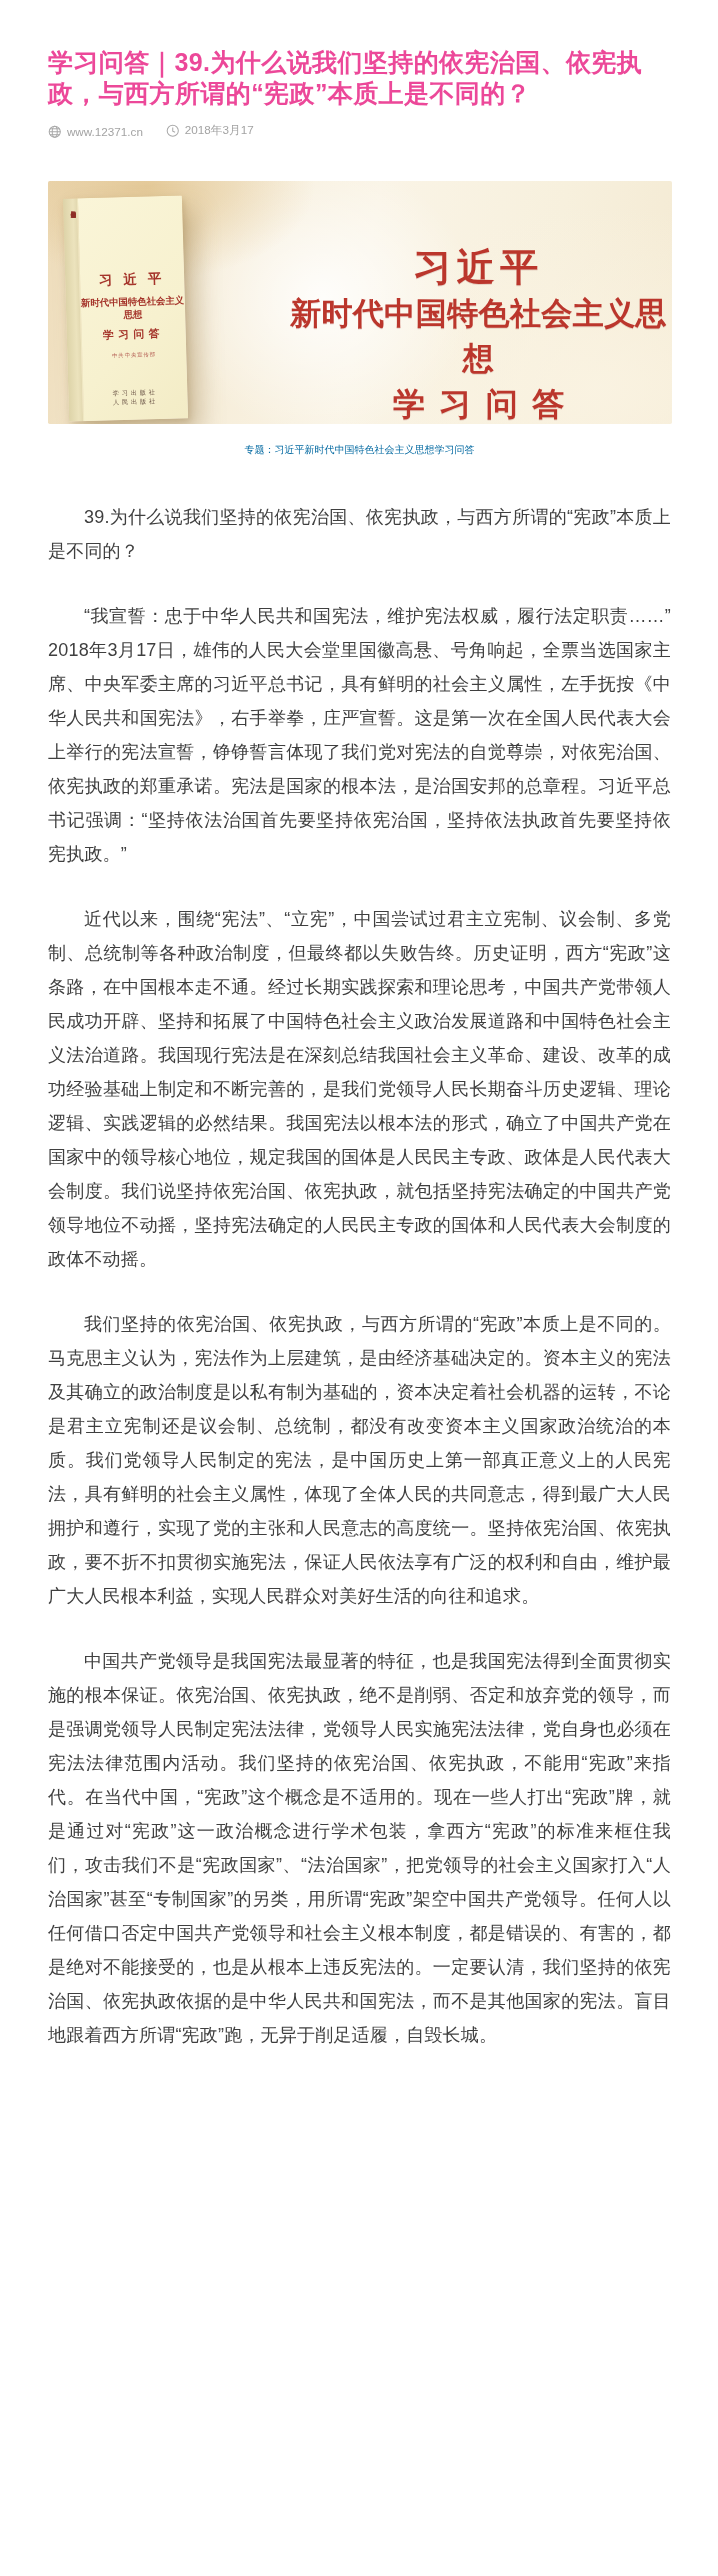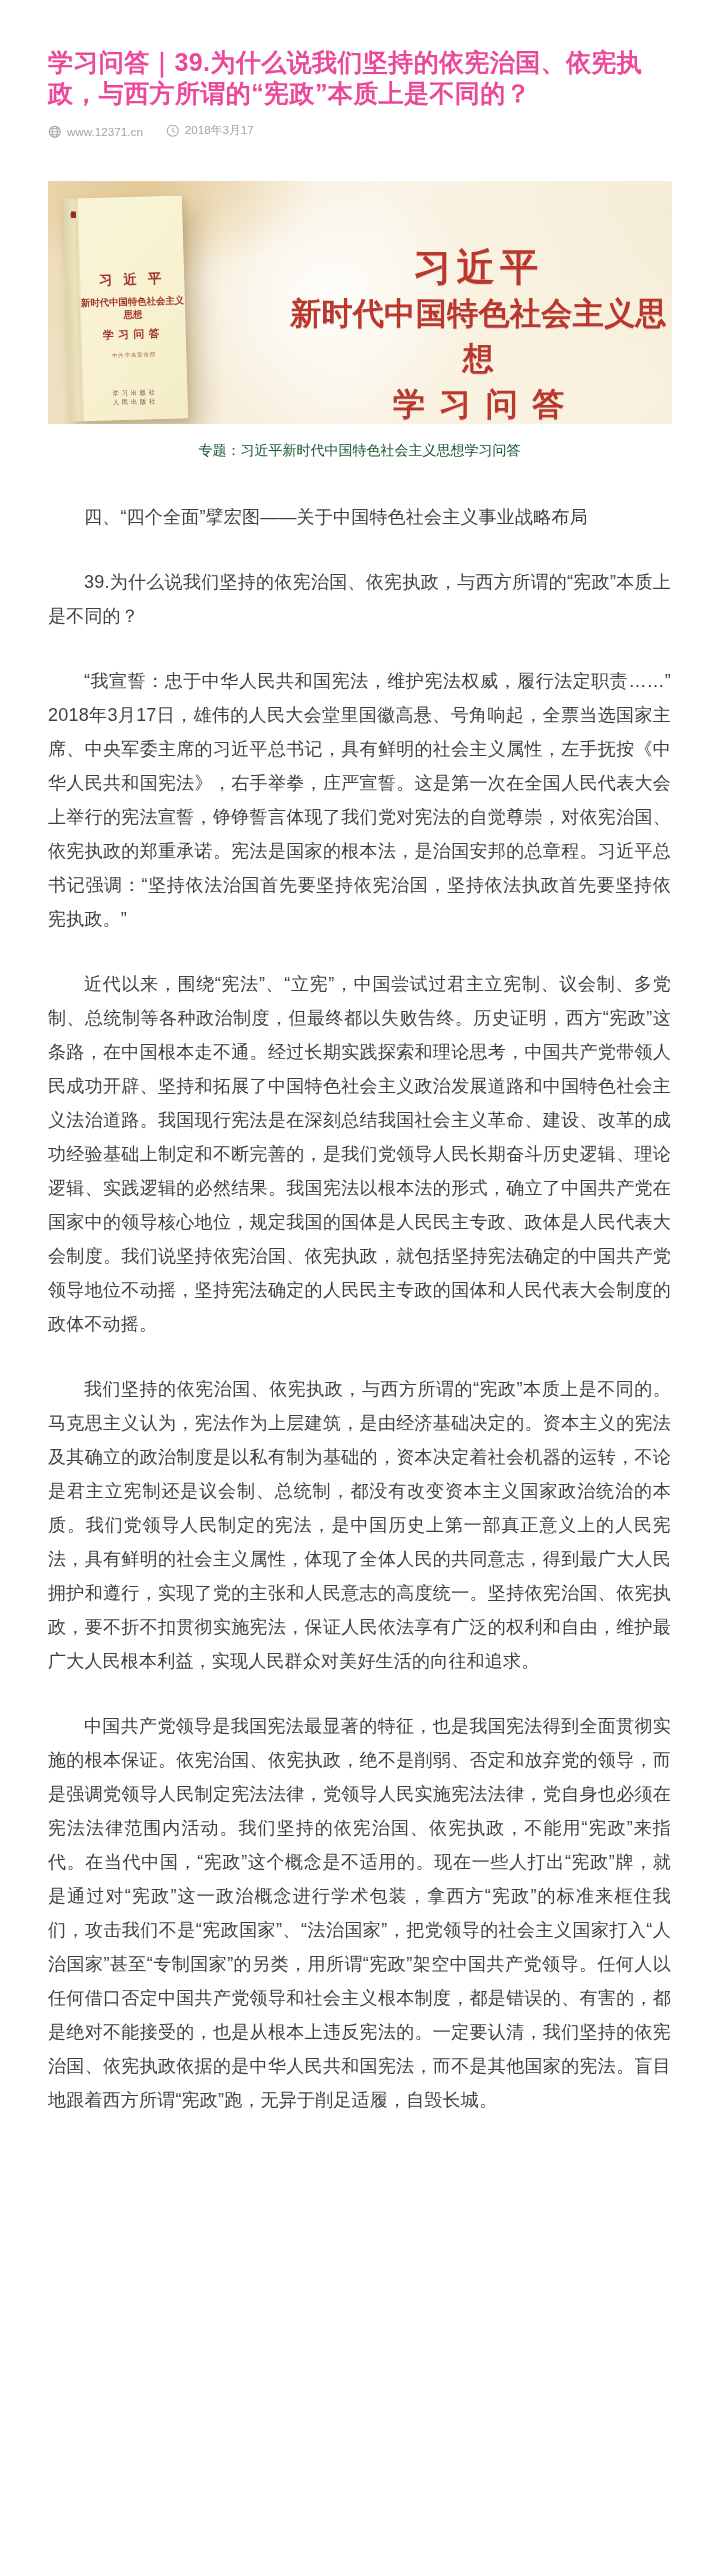--- a/index.html
+++ b/index.html
@@ -106,22 +106,22 @@
     font-weight: 800;
     text-shadow: 0 0.9px 0 rgba(120,30,25,0.15);
   }
   .bh-1 { font-size: 38px; line-height: 47px; letter-spacing: 5.4px; }
   .bh-2 { font-size: 31px; line-height: 45px; letter-spacing: 0.4px; }
   .bh-3 { font-size: 32px; line-height: 47px; letter-spacing: 14.4px; text-indent: 14.4px; }
 
   .caption {
     margin-top: 16px;
     text-align: center;
-    color: #14532d;
-    font-size: 14px;
+    color: #0369a1;
+    font-size: 10px;
     line-height: 20px;
   }
 
   
   .article-body { margin-top: 40px; }
   .article-body p {
     margin: 31px 0;
     font-size: 18px;
     line-height: 34px;
     color: #3f3f3f;
@@ -179,21 +179,20 @@
     <div class="banner-headline">
       <div class="bh-1">习近平</div>
       <div class="bh-2">新时代中国特色社会主义思想</div>
       <div class="bh-3">学习问答</div>
     </div>
   </figure>
 
   <div class="caption">专题：习近平新时代中国特色社会主义思想学习问答</div>
 
   <div class="article-body">
-    <p class="first">四、“四个全面”擘宏图——关于中国特色社会主义事业战略布局</p>
     <p>39.为什么说我们坚持的依宪治国、依宪执政，与西方所谓的“宪政”本质上是不同的？</p>
     <p>“我宣誓：忠于中华人民共和国宪法，维护宪法权威，履行法定职责……”2018年3月17日，雄伟的人民大会堂里国徽高悬、号角响起，全票当选国家主席、中央军委主席的习近平总书记，具有鲜明的社会主义属性，左手抚按《中华人民共和国宪法》，右手举拳，庄严宣誓。这是第一次在全国人民代表大会上举行的宪法宣誓，铮铮誓言体现了我们党对宪法的自觉尊崇，对依宪治国、依宪执政的郑重承诺。宪法是国家的根本法，是治国安邦的总章程。习近平总书记强调：“坚持依法治国首先要坚持依宪治国，坚持依法执政首先要坚持依宪执政。”</p>
     <p>近代以来，围绕“宪法”、“立宪”，中国尝试过君主立宪制、议会制、多党制、总统制等各种政治制度，但最终都以失败告终。历史证明，西方“宪政”这条路，在中国根本走不通。经过长期实践探索和理论思考，中国共产党带领人民成功开辟、坚持和拓展了中国特色社会主义政治发展道路和中国特色社会主义法治道路。我国现行宪法是在深刻总结我国社会主义革命、建设、改革的成功经验基础上制定和不断完善的，是我们党领导人民长期奋斗历史逻辑、理论逻辑、实践逻辑的必然结果。我国宪法以根本法的形式，确立了中国共产党在国家中的领导核心地位，规定我国的国体是人民民主专政、政体是人民代表大会制度。我们说坚持依宪治国、依宪执政，就包括坚持宪法确定的中国共产党领导地位不动摇，坚持宪法确定的人民民主专政的国体和人民代表大会制度的政体不动摇。</p>
     <p>我们坚持的依宪治国、依宪执政，与西方所谓的“宪政”本质上是不同的。马克思主义认为，宪法作为上层建筑，是由经济基础决定的。资本主义的宪法及其确立的政治制度是以私有制为基础的，资本决定着社会机器的运转，不论是君主立宪制还是议会制、总统制，都没有改变资本主义国家政治统治的本质。我们党领导人民制定的宪法，是中国历史上第一部真正意义上的人民宪法，具有鲜明的社会主义属性，体现了全体人民的共同意志，得到最广大人民拥护和遵行，实现了党的主张和人民意志的高度统一。坚持依宪治国、依宪执政，要不折不扣贯彻实施宪法，保证人民依法享有广泛的权利和自由，维护最广大人民根本利益，实现人民群众对美好生活的向往和追求。</p>
     <p>中国共产党领导是我国宪法最显著的特征，也是我国宪法得到全面贯彻实施的根本保证。依宪治国、依宪执政，绝不是削弱、否定和放弃党的领导，而是强调党领导人民制定宪法法律，党领导人民实施宪法法律，党自身也必须在宪法法律范围内活动。我们坚持的依宪治国、依宪执政，不能用“宪政”来指代。在当代中国，“宪政”这个概念是不适用的。现在一些人打出“宪政”牌，就是通过对“宪政”这一政治概念进行学术包装，拿西方“宪政”的标准来框住我们，攻击我们不是“宪政国家”、“法治国家”，把党领导的社会主义国家打入“人治国家”甚至“专制国家”的另类，用所谓“宪政”架空中国共产党领导。任何人以任何借口否定中国共产党领导和社会主义根本制度，都是错误的、有害的，都是绝对不能接受的，也是从根本上违反宪法的。一定要认清，我们坚持的依宪治国、依宪执政依据的是中华人民共和国宪法，而不是其他国家的宪法。盲目地跟着西方所谓“宪政”跑，无异于削足适履，自毁长城。</p>
 
   </div>
 
 </div>
 

